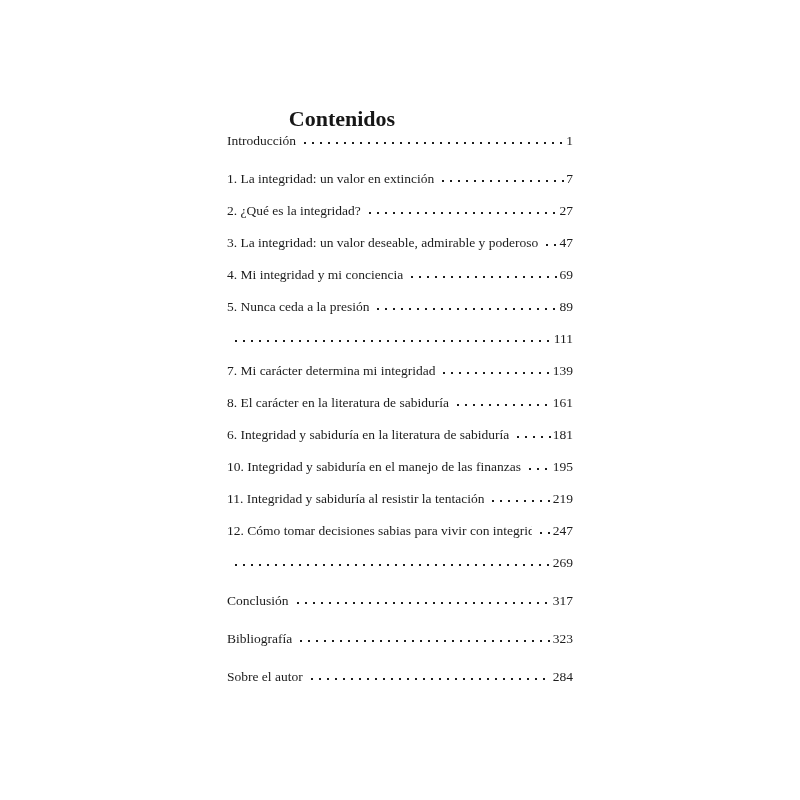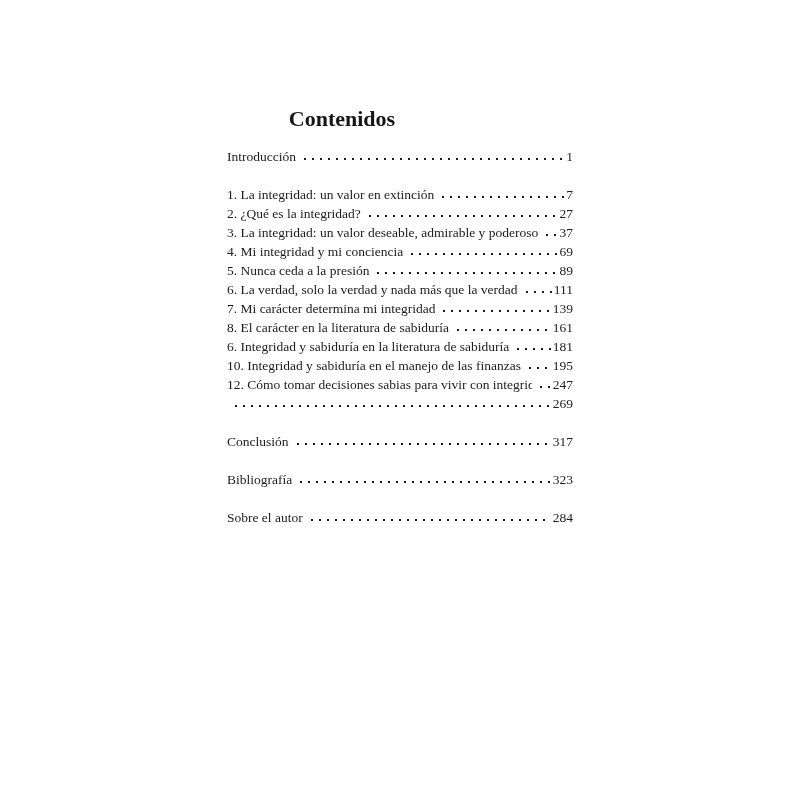--- a/index.html
+++ b/index.html
@@ -27,30 +27,30 @@
     width: 684px;
     text-align: center;
     font-size: 22px;
     line-height: 28px;
     font-weight: bold;
     color: #161616;
     margin-top: 8px;
   }
   .toc {
     position: absolute;
-    top: 148px;
+    top: 132px;
     left: 227px;
     width: 346px;
   }
   .row {
     display: flex;
     align-items: baseline;
     font-size: 13.5px;
     line-height: 18px;
-    margin-top: 1px;
+    margin-top: 14px;
     white-space: nowrap;
   }
   .row:first-child { margin-top: 0; }
   .row--gap { margin-top: 20px; justify-content: flex-end; }
   .label {
     flex: 0 1 auto;
     overflow: hidden;
   }
   .leader {
     flex: 1 1 auto;
@@ -90,37 +90,36 @@
 
     <div class="row">
       <span class="label">2. ¿Qué es la integridad?</span>
       <span class="leader"></span>
       <span class="pagenum">27</span>
     </div>
 
     <div class="row">
       <span class="label">3. La integridad: un valor deseable, admirable y poderoso</span>
       <span class="leader"></span>
-      <span class="pagenum">37</span>
+      <span class="pagenum">47</span>
     </div>
 
     <div class="row">
       <span class="label">4. Mi integridad y mi conciencia</span>
       <span class="leader"></span>
       <span class="pagenum">69</span>
     </div>
 
     <div class="row">
       <span class="label">5. Nunca ceda a la presión</span>
       <span class="leader"></span>
       <span class="pagenum">89</span>
     </div>
 
     <div class="row">
-      <span class="label">6. La verdad, solo la verdad y nada más que la verdad</span>
       <span class="leader"></span>
       <span class="pagenum">111</span>
     </div>
 
     <div class="row">
       <span class="label">7. Mi carácter determina mi integridad</span>
       <span class="leader"></span>
       <span class="pagenum">139</span>
     </div>
 
@@ -135,20 +134,25 @@
       <span class="leader"></span>
       <span class="pagenum">181</span>
     </div>
 
     <div class="row">
       <span class="label">10. Integridad y sabiduría en el manejo de las finanzas</span>
       <span class="leader"></span>
       <span class="pagenum">195</span>
     </div>
 
+    <div class="row">
+      <span class="label">11. Integridad y sabiduría al resistir la tentación</span>
+      <span class="leader"></span>
+      <span class="pagenum">219</span>
+    </div>
 
     <div class="row">
       <span class="label">12. Cómo tomar decisiones sabias para vivir con integridad</span>
       <span class="leader"></span>
       <span class="pagenum">247</span>
     </div>
 
     <div class="row">
       <span class="leader"></span>
       <span class="pagenum">269</span>

